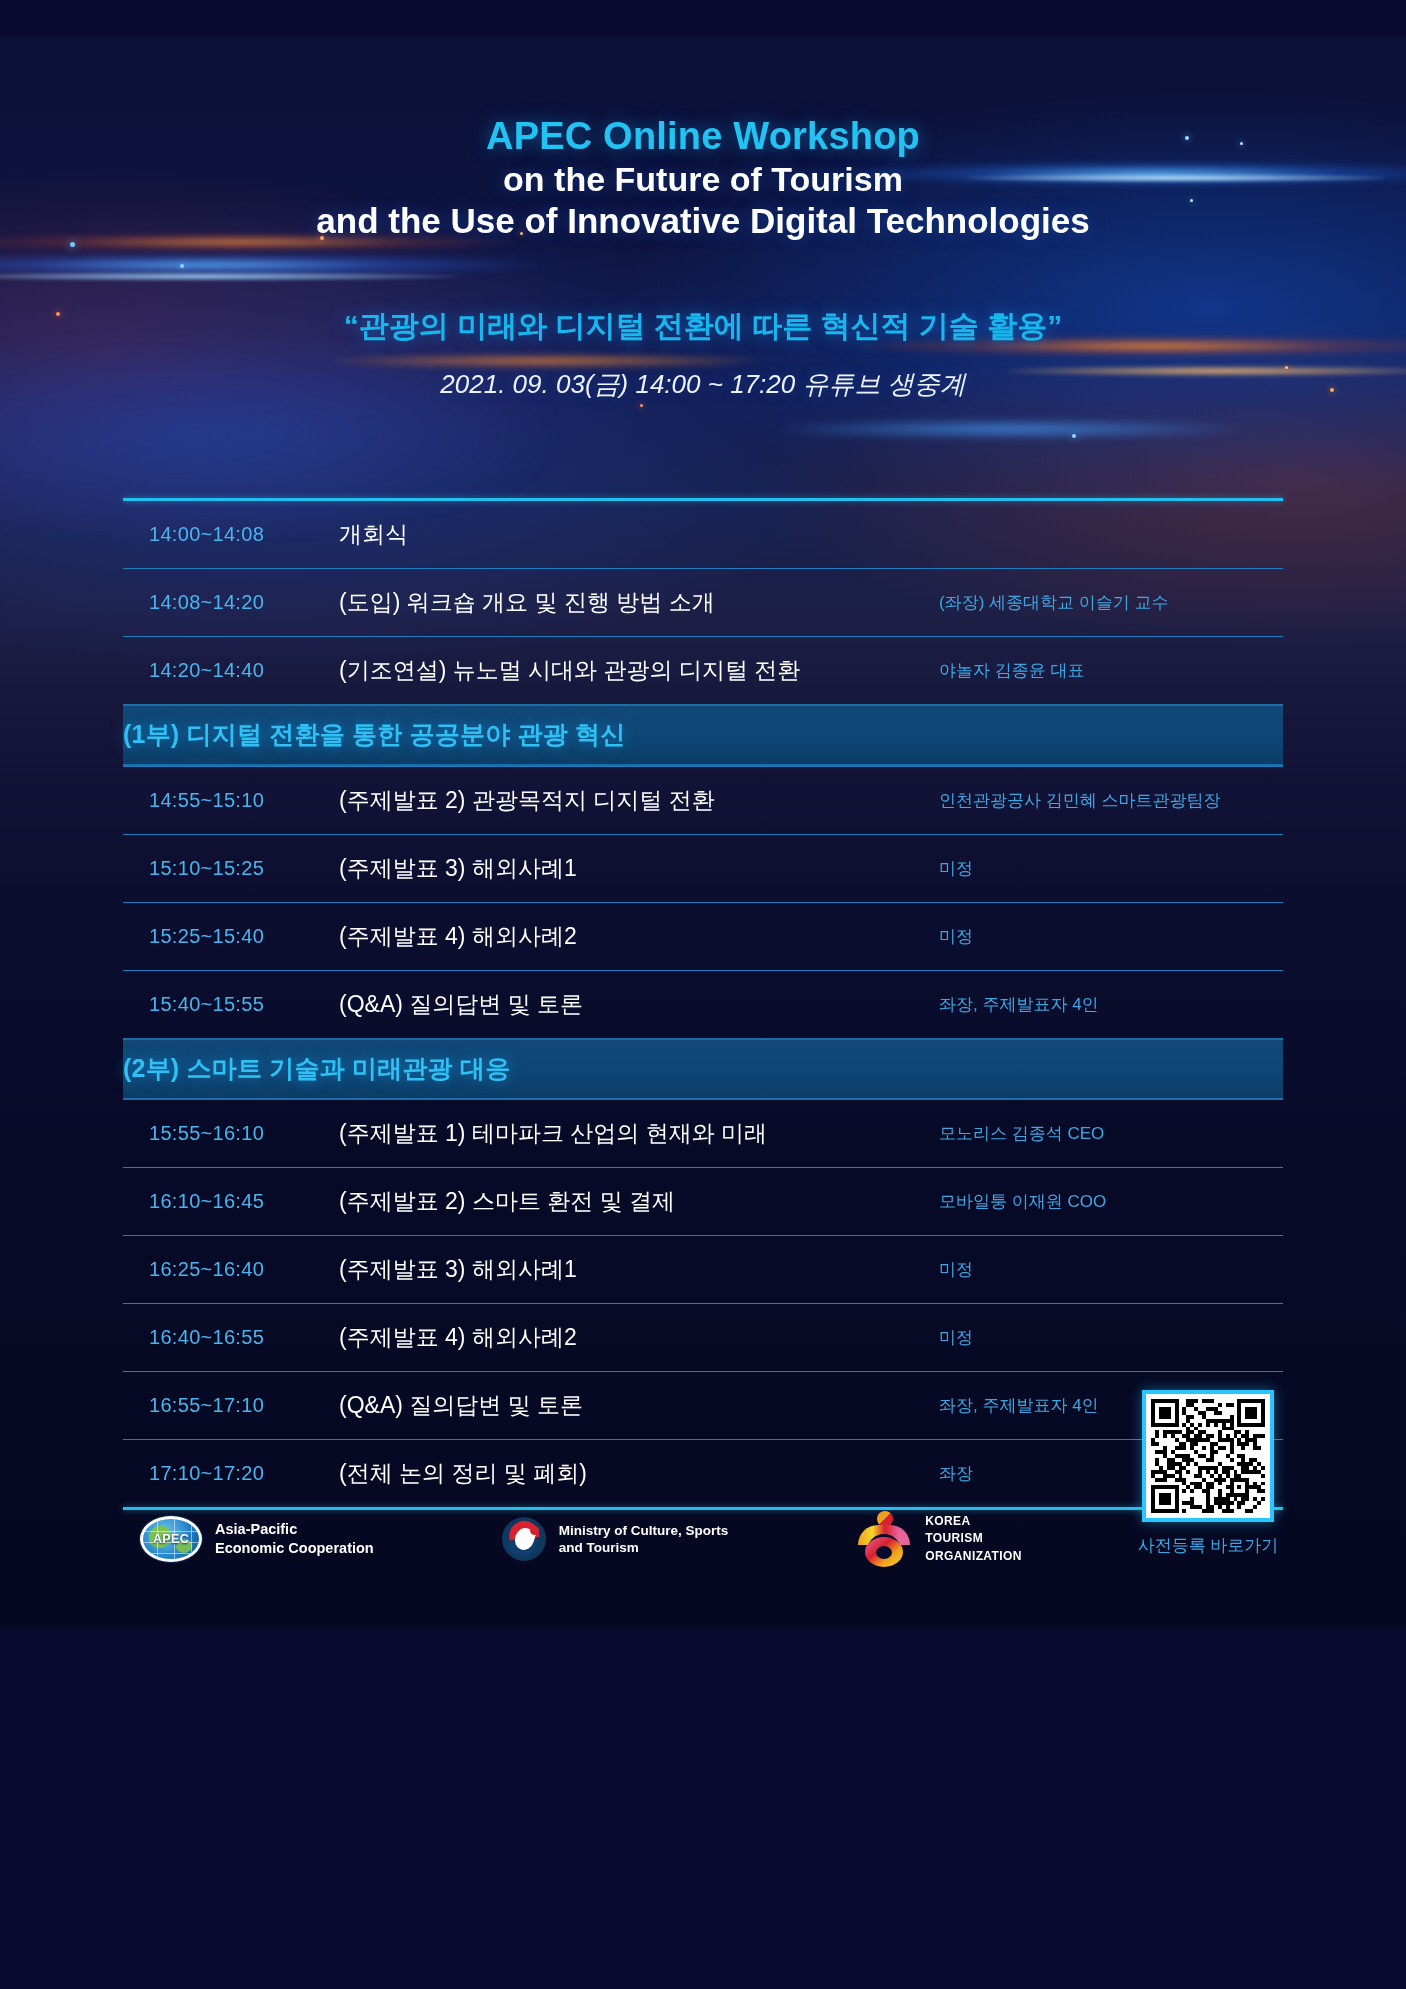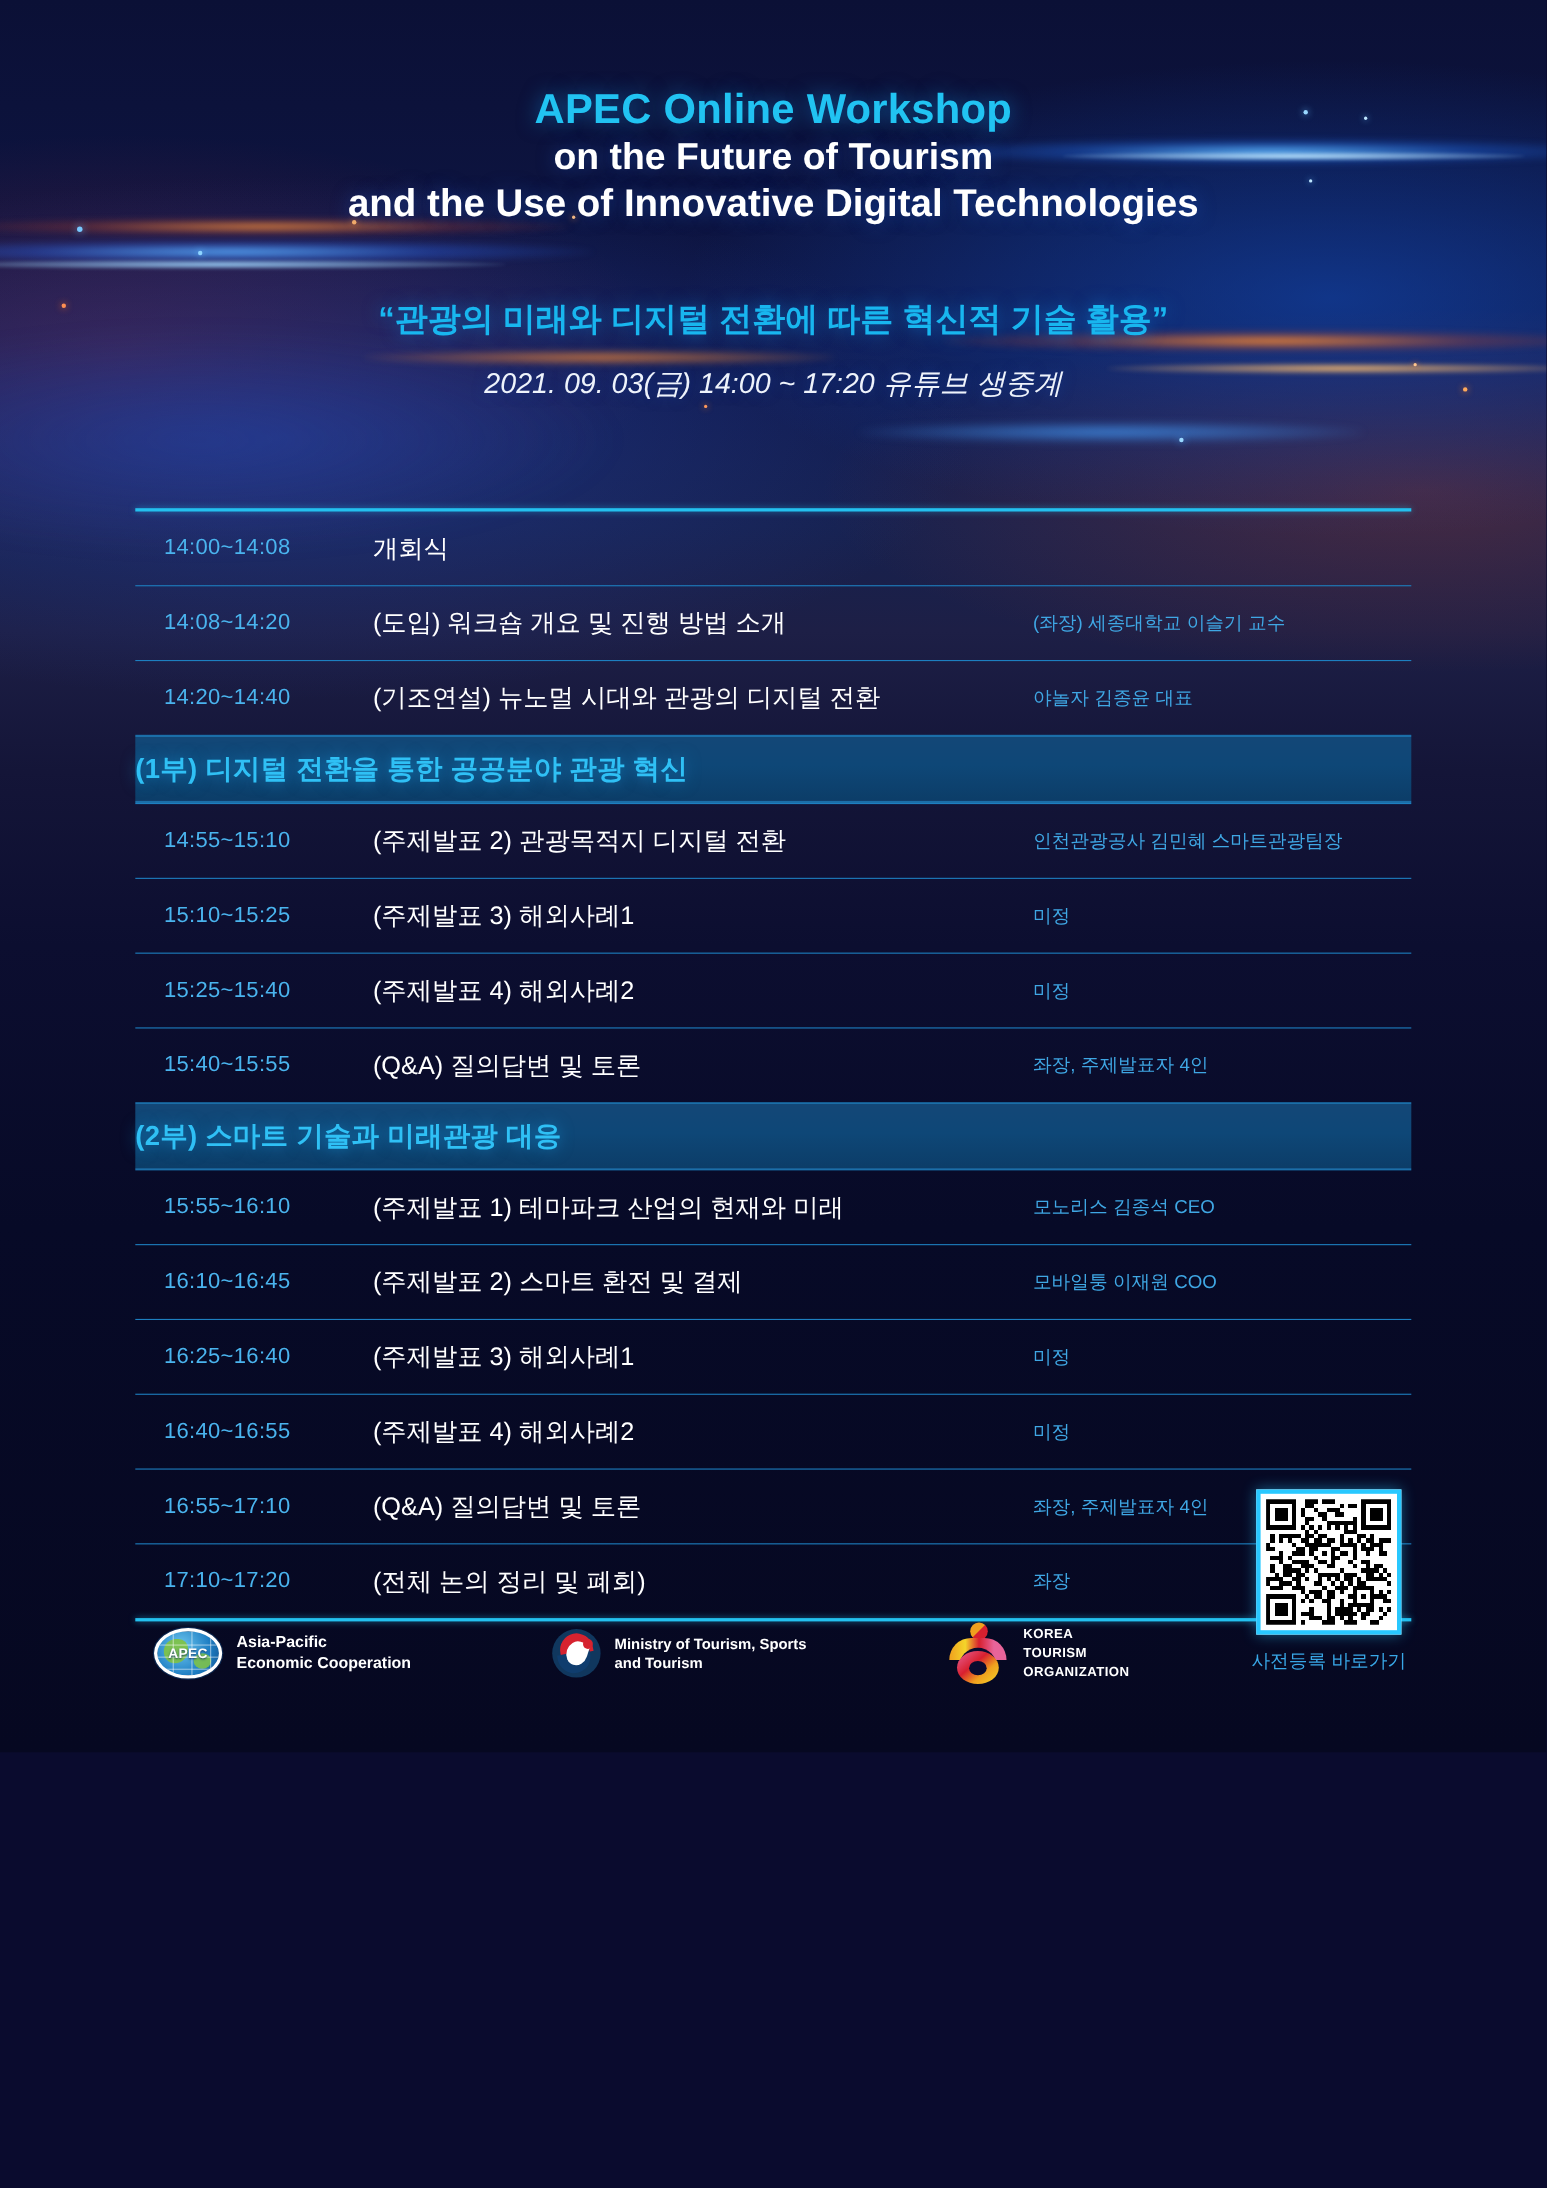--- a/index.html
+++ b/index.html
@@ -15,20 +15,21 @@
   .poster{
     position:relative;
     width:1406px; height:1593px;
     background:
       radial-gradient(ellipse 900px 340px at 18% 25%, rgba(40,66,160,.50), rgba(10,11,46,0) 70%),
       radial-gradient(ellipse 820px 300px at 86% 17%, rgba(18,78,190,.55), rgba(10,11,46,0) 72%),
       radial-gradient(ellipse 700px 280px at 8% 20%, rgba(150,40,60,.33), rgba(10,11,46,0) 70%),
       radial-gradient(ellipse 760px 230px at 92% 28%, rgba(170,60,40,.34), rgba(10,11,46,0) 72%),
       linear-gradient(180deg,#0b1036 0%, #0d1440 12%, #101a4e 22%, #16214f 30%, #1d1f46 36%, #141538 44%, #0c0e30 54%, #070a27 70%, #060821 100%);
     overflow:hidden;
+    margin-top:36px;
   }
 
   
   .flare{ position:absolute; pointer-events:none; border-radius:50%; }
   .f-blue-l{ left:-120px; top:218px; width:660px; height:22px;
     background:radial-gradient(ellipse at center, rgba(90,175,255,.95), rgba(40,110,255,.35) 40%, rgba(10,40,120,0) 75%);
     filter:blur(3px); }
   .f-blue-l2{ left:-60px; top:236px; width:520px; height:9px;
     background:radial-gradient(ellipse at center, rgba(160,215,255,.9), rgba(50,130,255,0) 78%); filter:blur(1.5px);}
   .f-orange-l{ left:-40px; top:198px; width:560px; height:16px;
@@ -347,21 +348,21 @@
       </div>
 
       <div class="logo">
         <div class="mcst-mark">
           <div class="r"></div>
             <div class="b"></div>
             <div class="w"></div>
             <div class="dot"></div>
         </div>
         <div class="logo-text thin">
-          <div>Ministry of Tourism, Sports</div>
+          <div>Ministry of Culture, Sports</div>
           <div>and Tourism</div>
         </div>
       </div>
 
       <div class="logo">
         <div class="kto-mark">
           <div class="head"></div>
             <div class="arms"></div>
             <div class="body"></div>
         </div>

